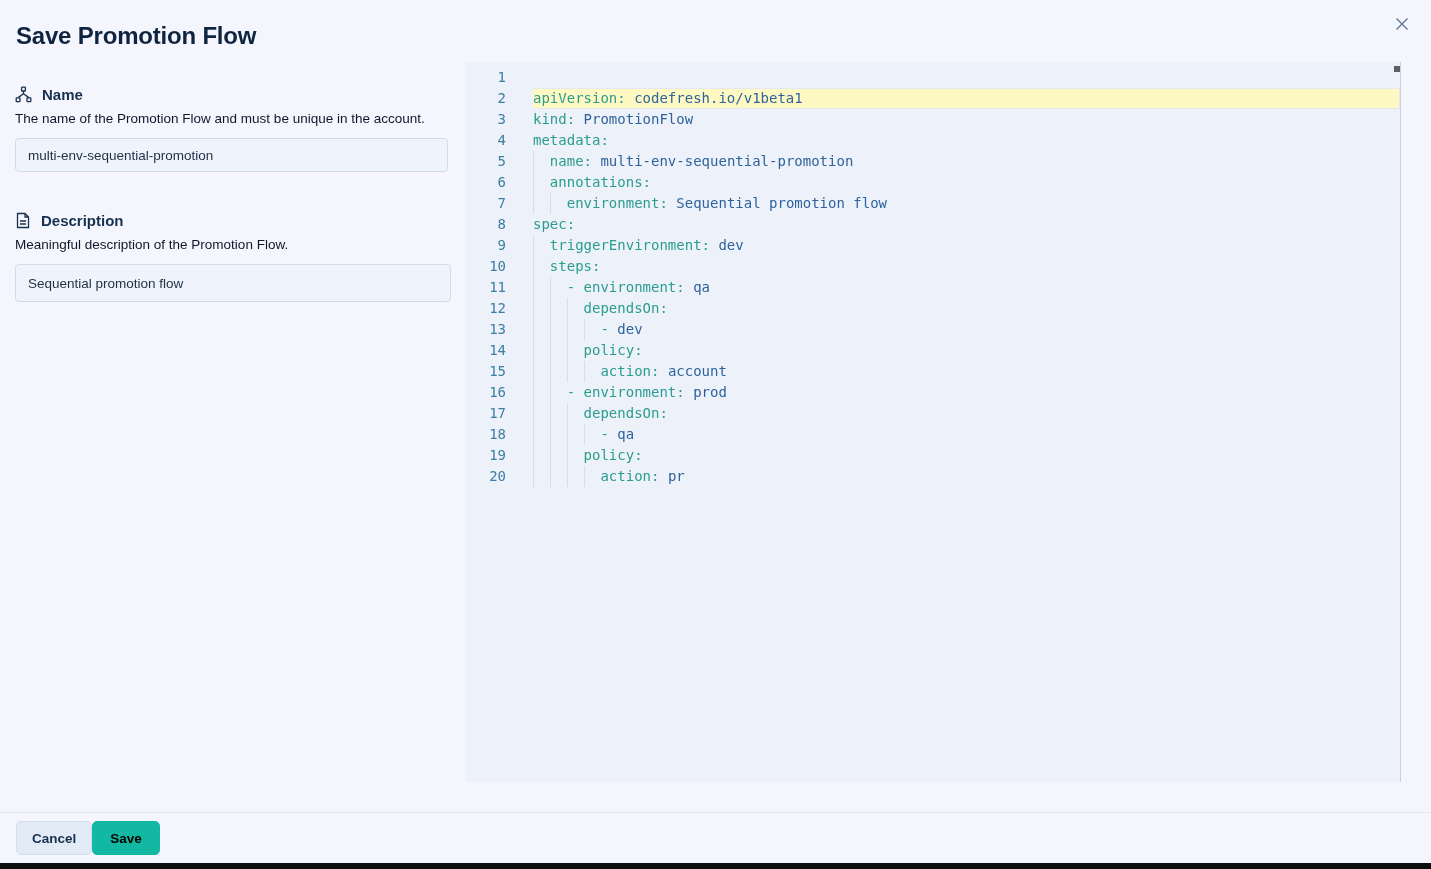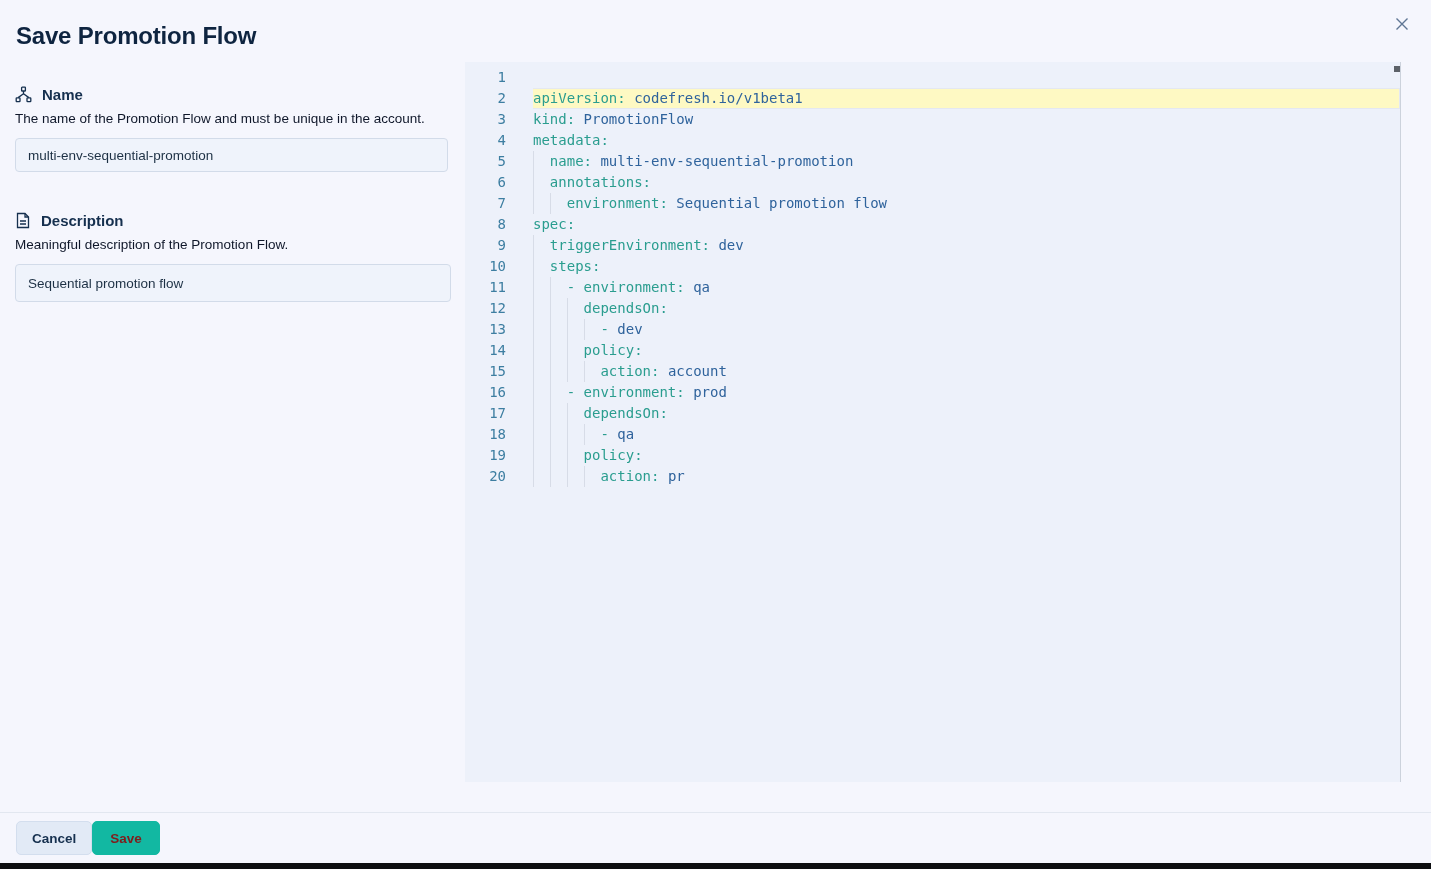--- a/index.html
+++ b/index.html
@@ -73,21 +73,21 @@
     position:absolute; left:0; right:0; bottom:6px; height:51px;
     border-top:1px solid #e2e7f0; background:#f5f6fd;
     display:flex; align-items:center; justify-content:flex-start;
     padding:0 21px 0 16px;
   }
   .btn {
     height:34px; border-radius:5px; font-family:"Liberation Sans",sans-serif;
     font-size:13.5px; font-weight:700; cursor:pointer; padding:0 15px;
   }
   .btn-cancel { background:#e2eaf6; border:1px solid #d3deee; color:#16304f; }
-  .btn-save { background:var(--accent,#12b8a2); border:1px solid var(--accent,#12b8a2); color:#7f1d1d; padding:0 17px; }
+  .btn-save { background:var(--accent,#12b8a2); border:1px solid var(--accent,#12b8a2); color:#000000; padding:0 17px; }
   .bottom-strip { position:absolute; left:0; right:0; bottom:0; height:6px; background:#0d0e10; }
 </style>
 </head>
 <body>
 
 <div class="page">
 
   <h1 class="dialog-title">Save Promotion Flow</h1>
 
   <button class="close-btn" aria-label="Close">

